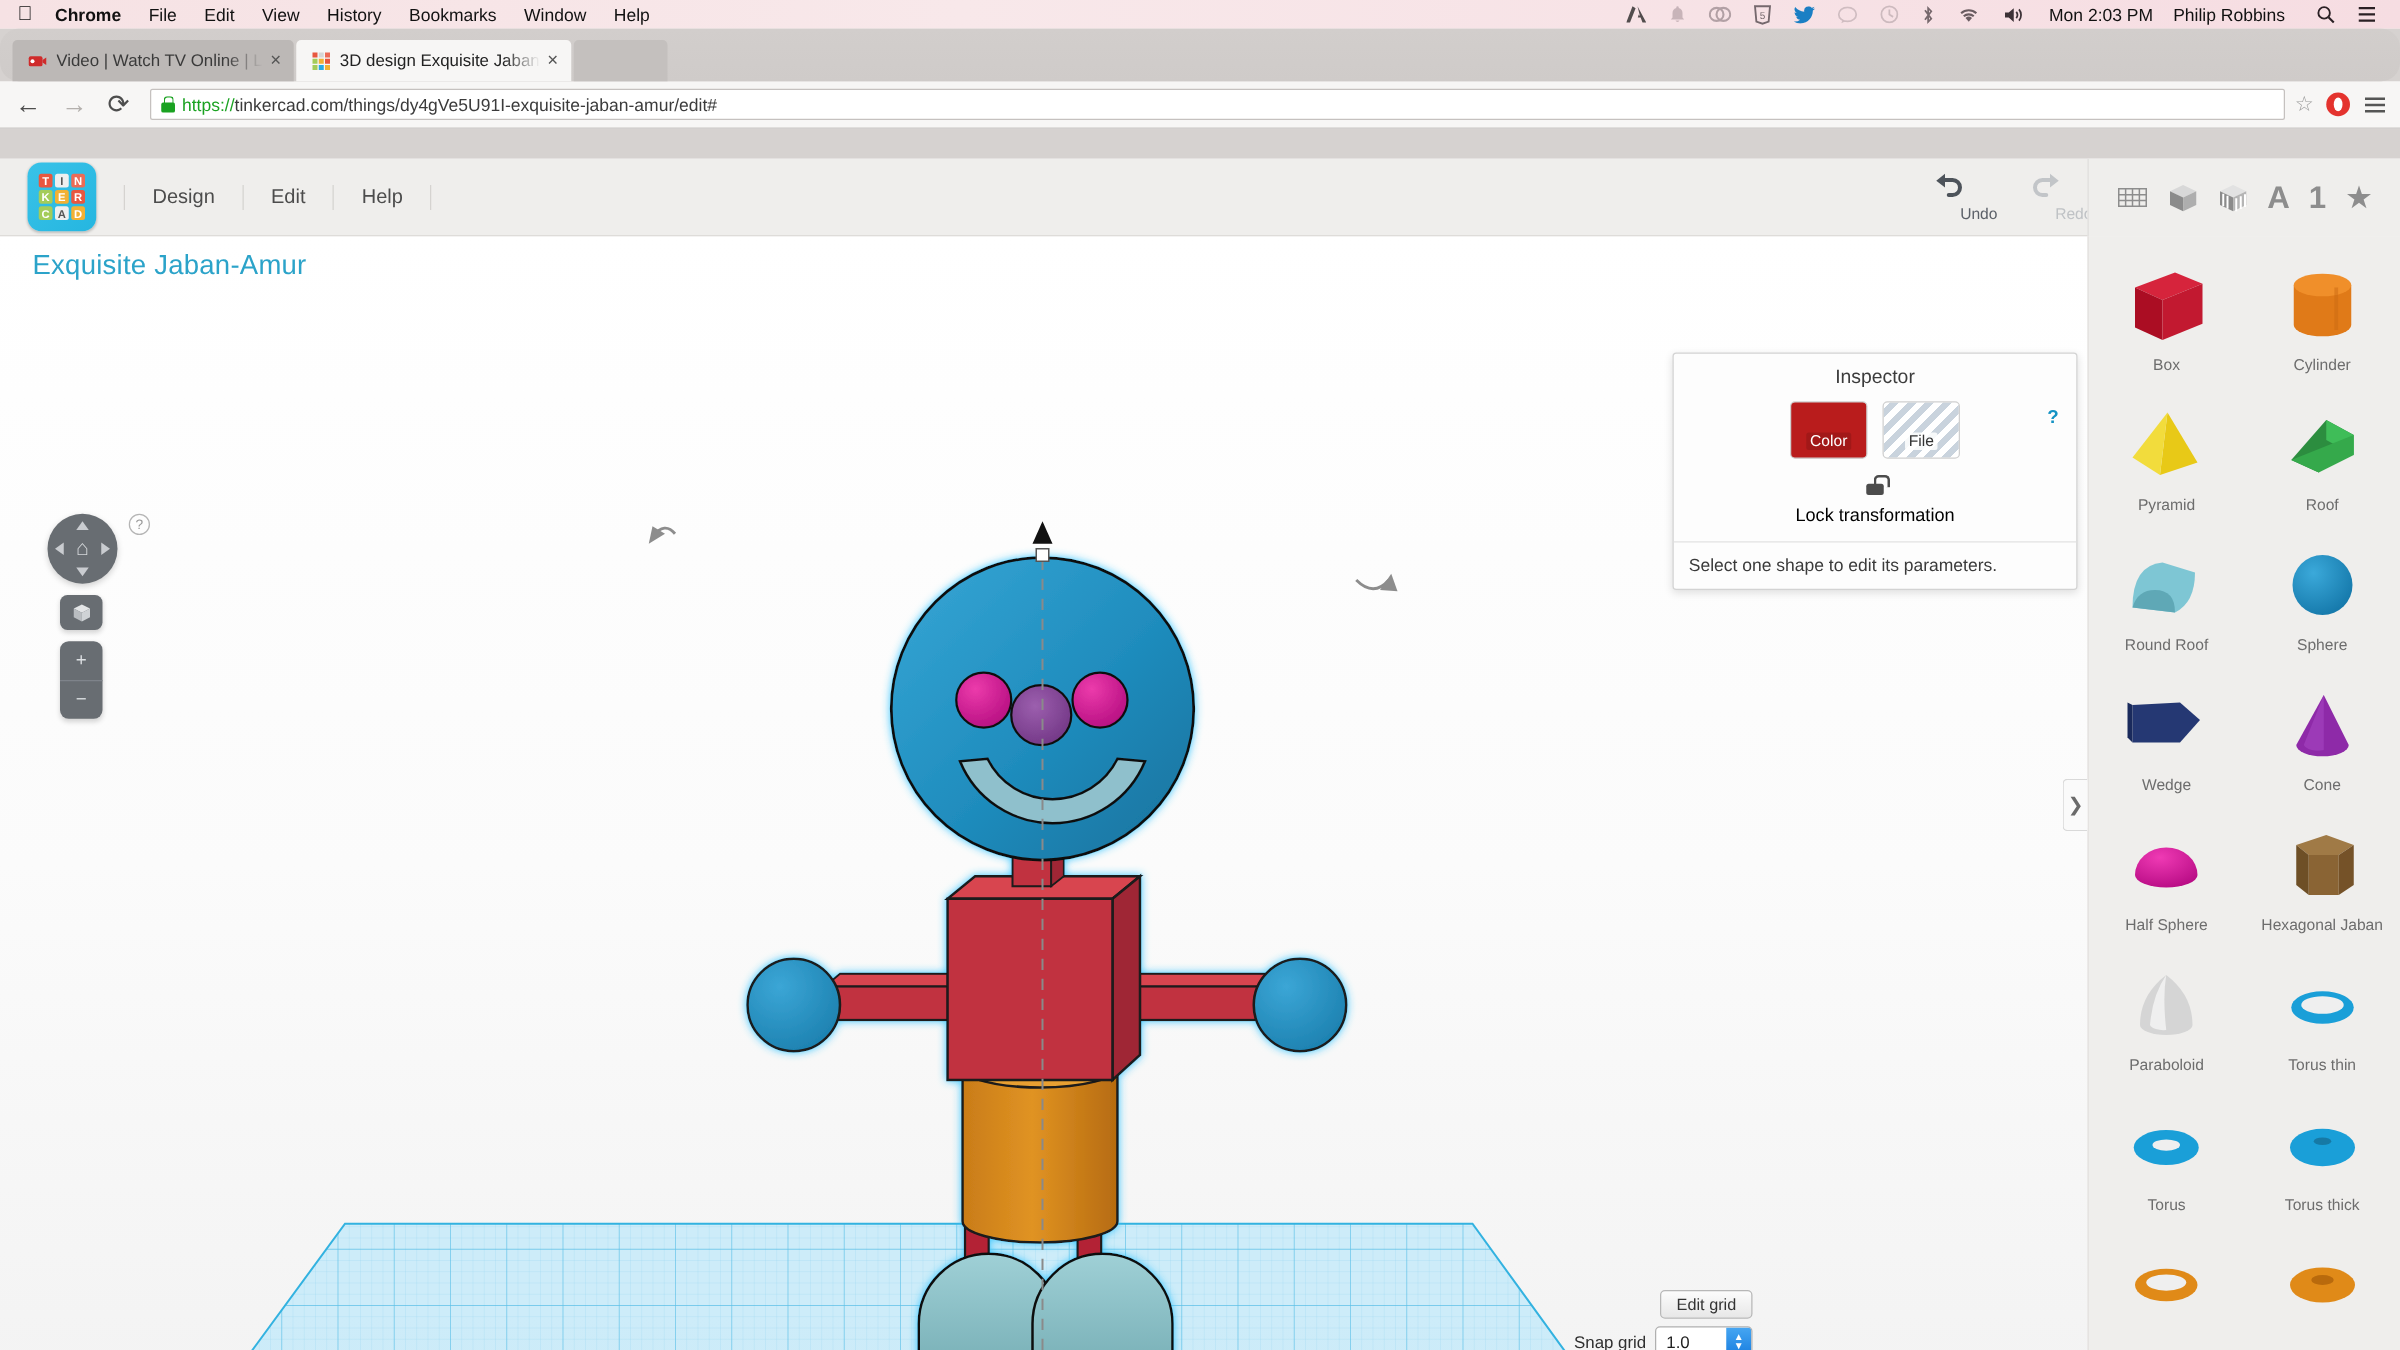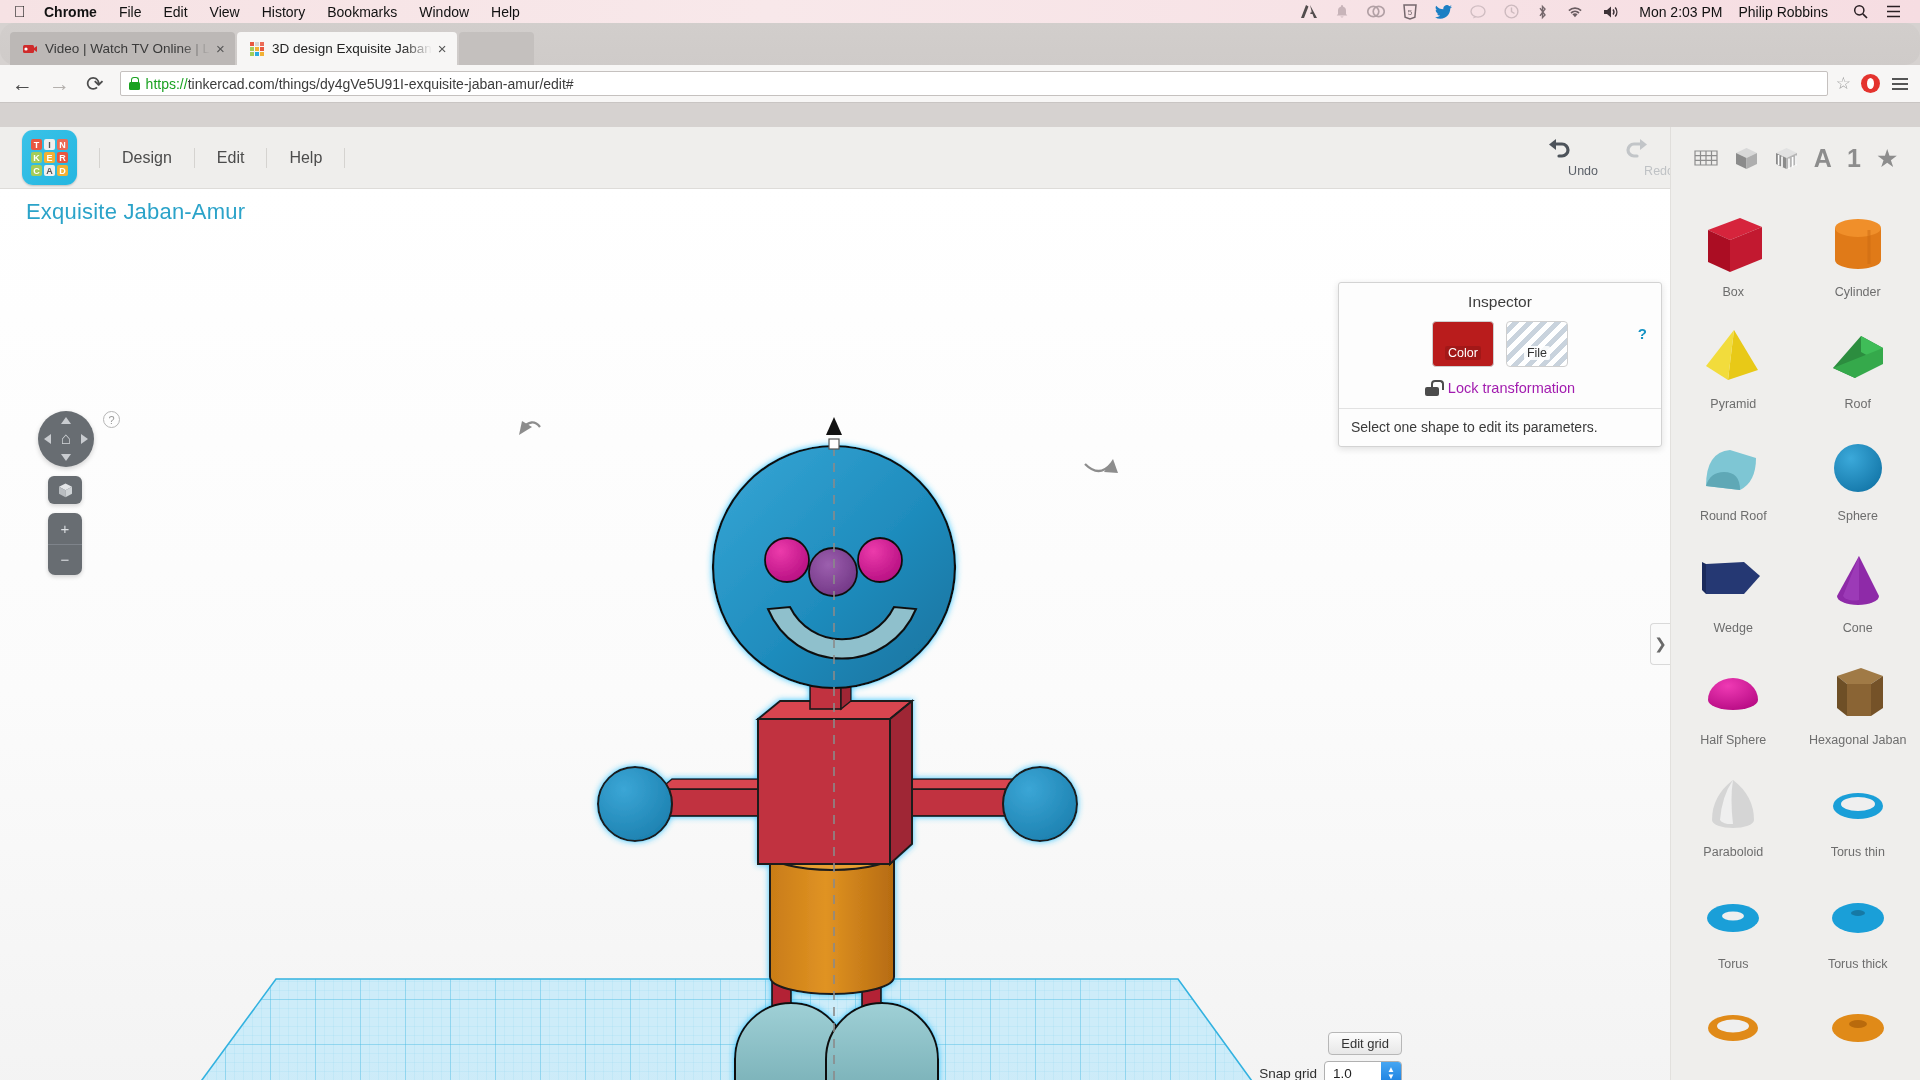--- a/index.html
+++ b/index.html
@@ -162,21 +162,21 @@
   .swatch { width: 62px; height: 46px; border: 1.5px solid #cfcfcf; border-radius: 4px; position: relative;
             display: flex; align-items: flex-end; justify-content: center; padding-bottom: 6px; }
   .swatch.color { background: #b91c1c; }
   .swatch.hole {
     background: repeating-linear-gradient(-45deg,#ffffff 0 5px,#c9d3dd 5px 10px);
   }
   .swatch .lbl { font-size: 12.5px; color: #333; background: rgba(255,255,255,.85); padding: 0 3px; border-radius: 2px; }
   .swatch.color .lbl { color: #fff; background: rgba(0,0,0,.12); }
   .qmark { position: absolute; right: 14px; top: 8px; color: #1593c4; font-weight: bold; font-size: 15px; }
   .locktr { display: flex; align-items: center; justify-content: center; gap: 9px; padding: 13px 0 12px;
-            border-bottom: 1px solid #e2e2e2; font-size: 14.5px; color: #a21caf; }
+            border-bottom: 1px solid #e2e2e2; font-size: 14.5px; color: #000000; flex-direction: column; }
   .padlock { width: 14px; height: 16px; position: relative; }
   .padlock::before { content:""; position:absolute; bottom:0; left:0; width:14px; height:9px; background:#4c4c4c; border-radius:2px;}
   .padlock::after { content:""; position:absolute; top:0; left:6px; width:9px; height:8px; border:2.2px solid #4c4c4c; border-bottom:none; border-radius:4px 4px 0 0;}
   .inspfoot { padding: 10px 12px 11px; font-size: 14px; color: #3a3a3a; }
 
   
   .palette {
     position: absolute; top: 62px; right: 0; width: 250px; height: 914px;
     background: #efeeec; border-left: 1px solid #e2e0dd; overflow: hidden;
     display: grid; grid-template-columns: 1fr 1fr; align-content: start;

